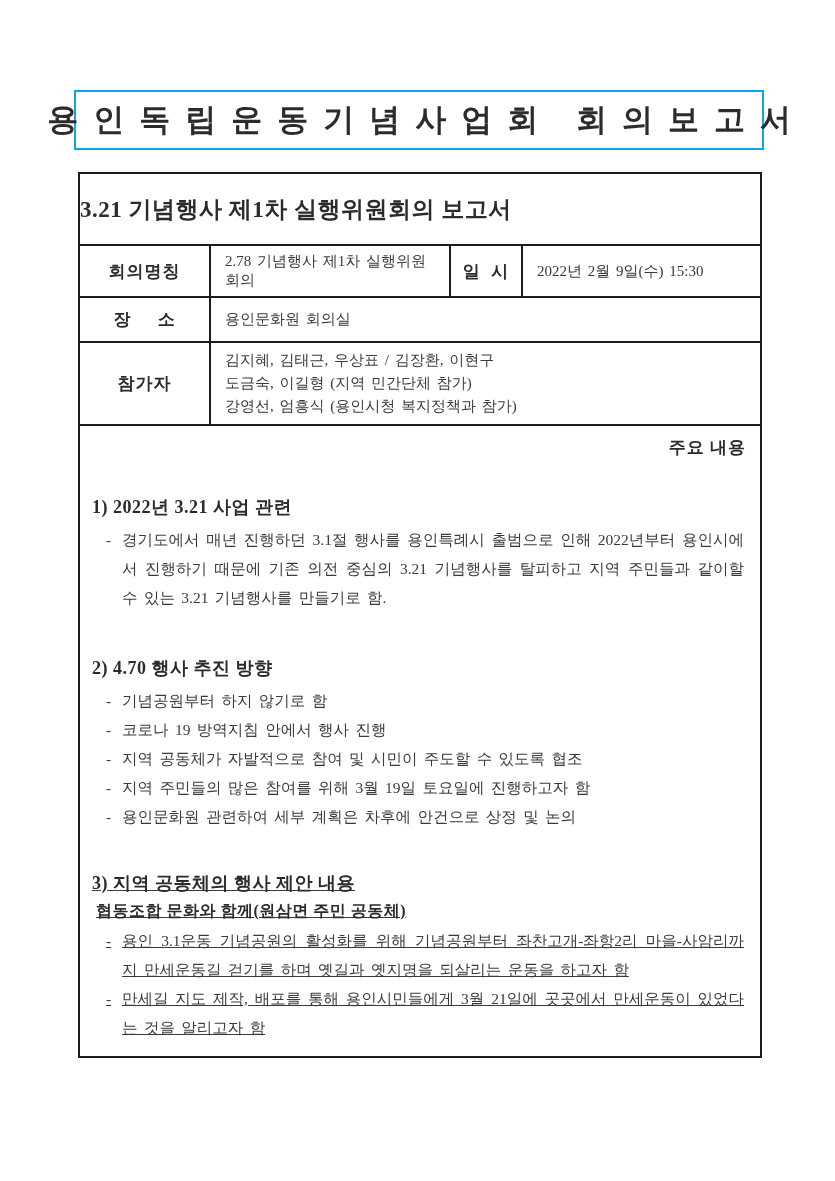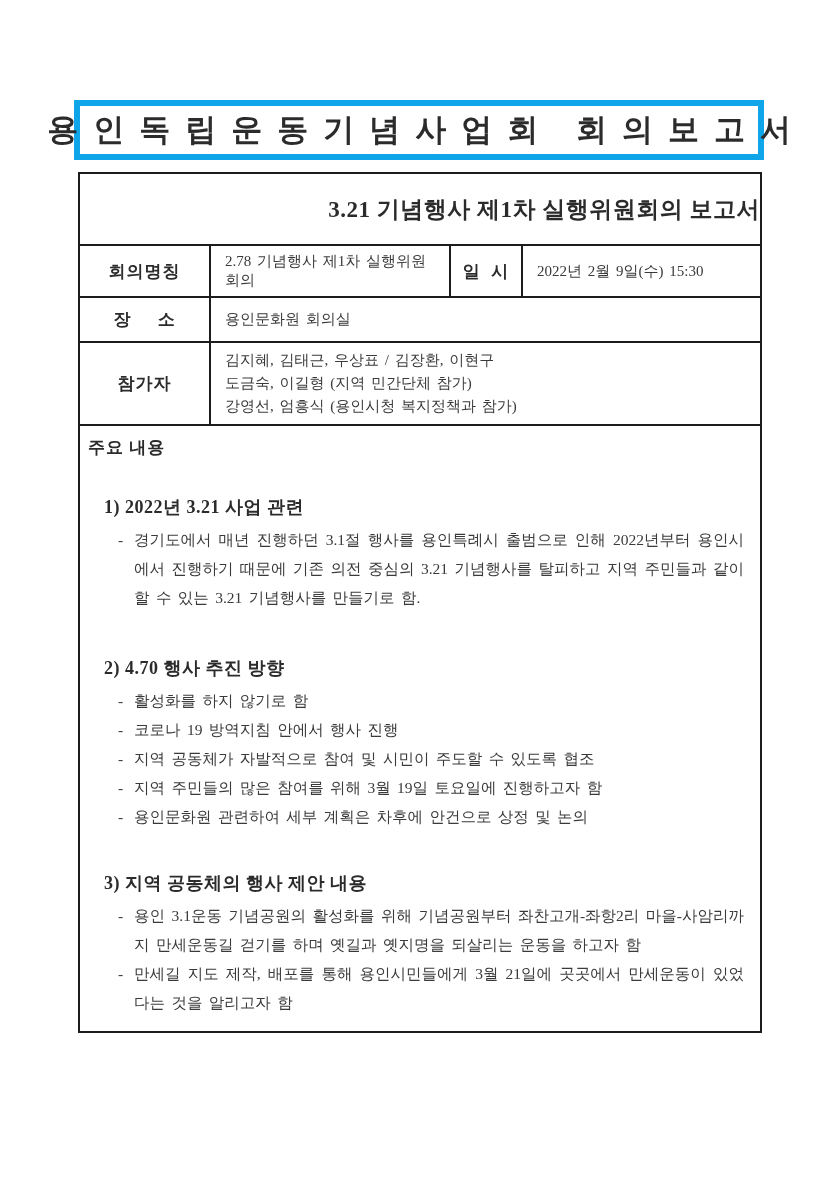--- a/index.html
+++ b/index.html
@@ -9,23 +9,23 @@
     height: 1181px;
     position: relative;
     font-family: "Liberation Serif", "DejaVu Serif", serif;
     color: #3a3a3a;
   }
   .page { position: absolute; inset: 0; background: #ffffff; }
 
   
   .title-box {
     position: absolute;
-    left: 74px; top: 100px;
+    left: 74px; top: 90px;
     width: 690px; height: 60px;
-    border: 6px solid #0ea5e9;
+    border: 2px solid #0ea5e9;
     display: flex; align-items: center; justify-content: center;
   }
   .title-box .title-text {
     font-size: 31px;
     font-weight: 600;
     color: #2b2b2b;
     letter-spacing: 15px;
     text-indent: 15px;
     white-space: nowrap;
   }
@@ -33,21 +33,21 @@
   
   .main-box {
     position: absolute;
     left: 78px; top: 172px;
     width: 684px; min-height: 860px;
     border: 2px solid #1c1c1c;
     background: #ffffff;
   }
   .subtitle-row {
     height: 70px;
-    display: flex; align-items: center; justify-content: flex-end;
+    display: flex; align-items: center; justify-content: flex-start;
   }
   .subtitle-row .subtitle-text {
     font-size: 23px;
     font-weight: 600;
     color: #2b2b2b;
     letter-spacing: 0.5px;
   }
 
   
   table.info-table {
@@ -93,25 +93,26 @@
   
   .content {
     padding: 8px 14px 14px 8px;
   }
   .content-heading {
     font-size: 17px;
     font-weight: 700;
     color: #2b2b2b;
     letter-spacing: 1px;
     margin-top: 2px;
-  }
-  .section { margin-left: 16px; }
+    text-align: right;
+  }
+  .section { margin-left: 4px; }
   .sec-1 { margin-top: 36px; }
   .sec-2 { margin-top: 44px; }
-  .sec-3 { margin-top: 40px; }
+  .sec-3 { margin-top: 40px; text-decoration: underline; }
   .section-title {
     font-size: 18px;
     font-weight: 700;
     color: #2b2b2b;
     letter-spacing: 0.5px;
     margin-bottom: 6px;
   }
   .section-subheading {
     font-size: 16px;
     font-weight: 700;
@@ -190,21 +191,21 @@
         <div class="bullet">
           <span class="dash">-</span>
           <div class="bullet-text">경기도에서 매년 진행하던 3.1절 행사를 용인특례시 출범으로 인해 2022년부터 용인시에서 진행하기 때문에 기존 의전 중심의 3.21 기념행사를 탈피하고 지역 주민들과 같이할 수 있는 3.21 기념행사를 만들기로 함.</div>
         </div>
       </div>
 
       <div class="section sec-2">
         <div class="section-title">2) 4.70 행사 추진 방향</div>
         <div class="bullet">
           <span class="dash">-</span>
-          <div class="bullet-text">활성화를 하지 않기로 함</div>
+          <div class="bullet-text">기념공원부터 하지 않기로 함</div>
         </div>
         <div class="bullet">
           <span class="dash">-</span>
           <div class="bullet-text">코로나 19 방역지침 안에서 행사 진행</div>
         </div>
         <div class="bullet">
           <span class="dash">-</span>
           <div class="bullet-text">지역 공동체가 자발적으로 참여 및 시민이 주도할 수 있도록 협조</div>
         </div>
         <div class="bullet">
@@ -212,20 +213,21 @@
           <div class="bullet-text">지역 주민들의 많은 참여를 위해 3월 19일 토요일에 진행하고자 함</div>
         </div>
         <div class="bullet">
           <span class="dash">-</span>
           <div class="bullet-text">용인문화원 관련하여 세부 계획은 차후에 안건으로 상정 및 논의</div>
         </div>
       </div>
 
       <div class="section sec-3">
         <div class="section-title">3) 지역 공동체의 행사 제안 내용</div>
+        <div class="section-subheading">협동조합 문화와 함께(원삼면 주민 공동체)</div>
         <div class="bullet">
           <span class="dash">-</span>
           <div class="bullet-text">용인 3.1운동 기념공원의 활성화를 위해 기념공원부터 좌찬고개-좌항2리 마을-사암리까지 만세운동길 걷기를 하며 옛길과 옛지명을 되살리는 운동을 하고자 함</div>
         </div>
         <div class="bullet">
           <span class="dash">-</span>
           <div class="bullet-text">만세길 지도 제작, 배포를 통해 용인시민들에게 3월 21일에 곳곳에서 만세운동이 있었다는 것을 알리고자 함</div>
         </div>
       </div>
 

